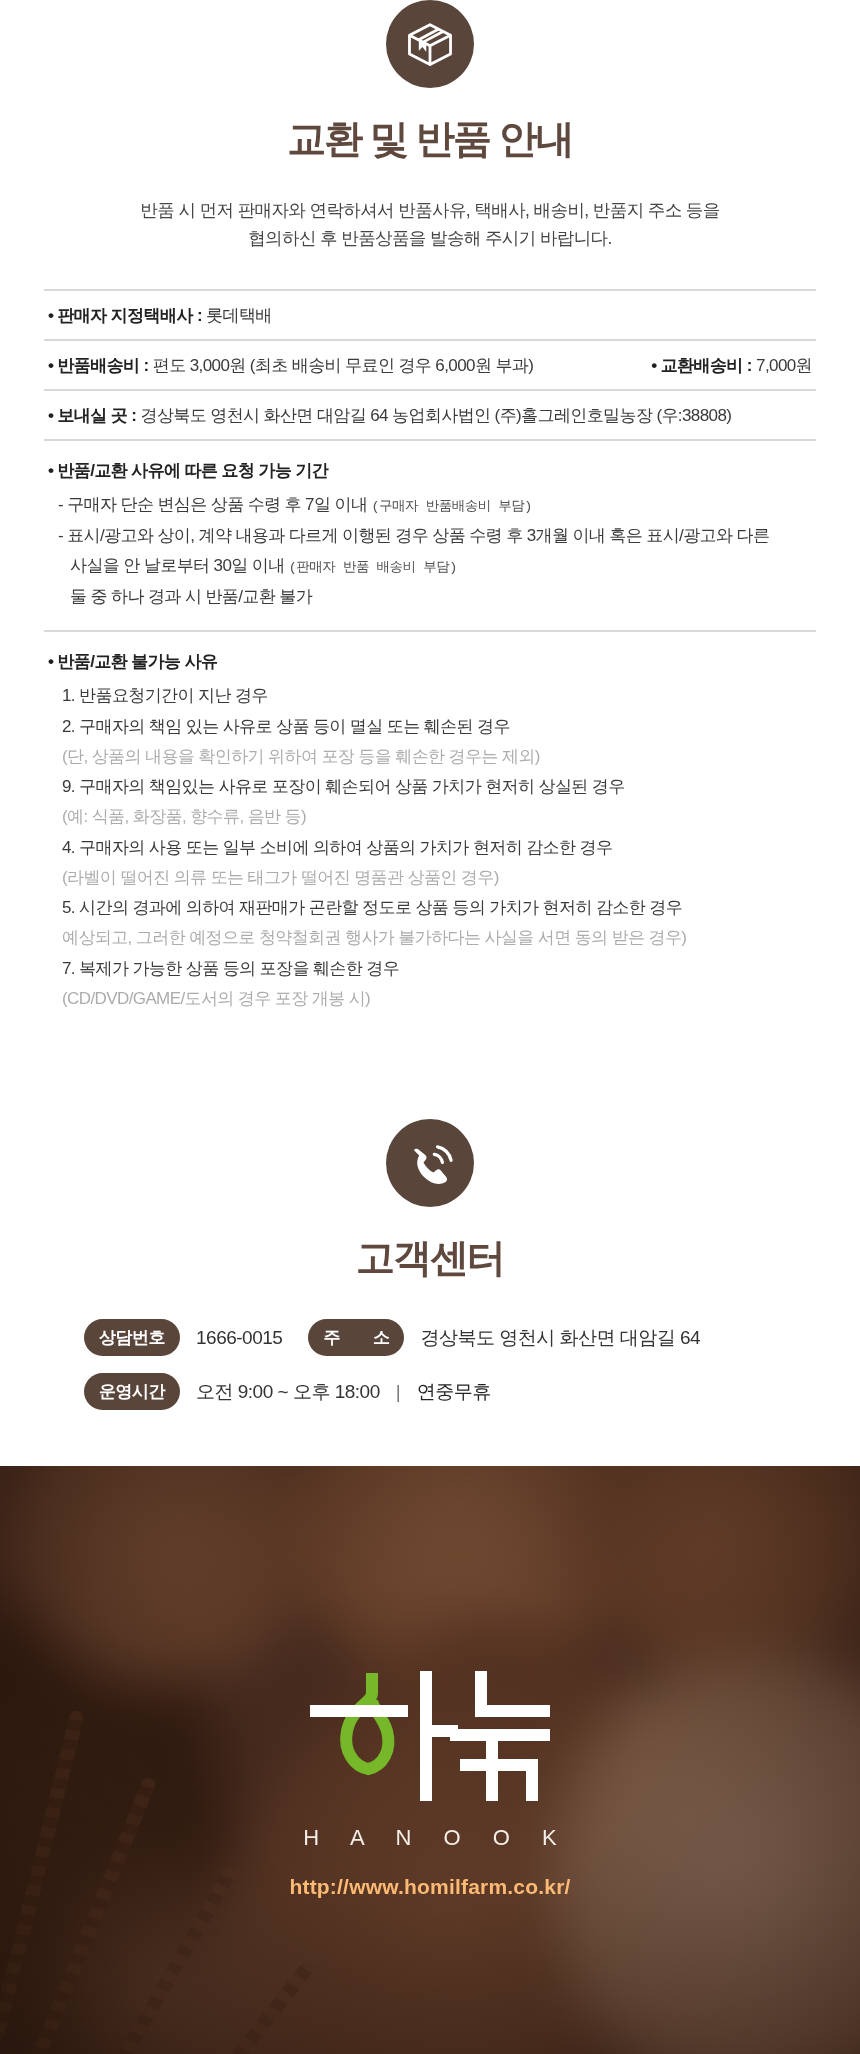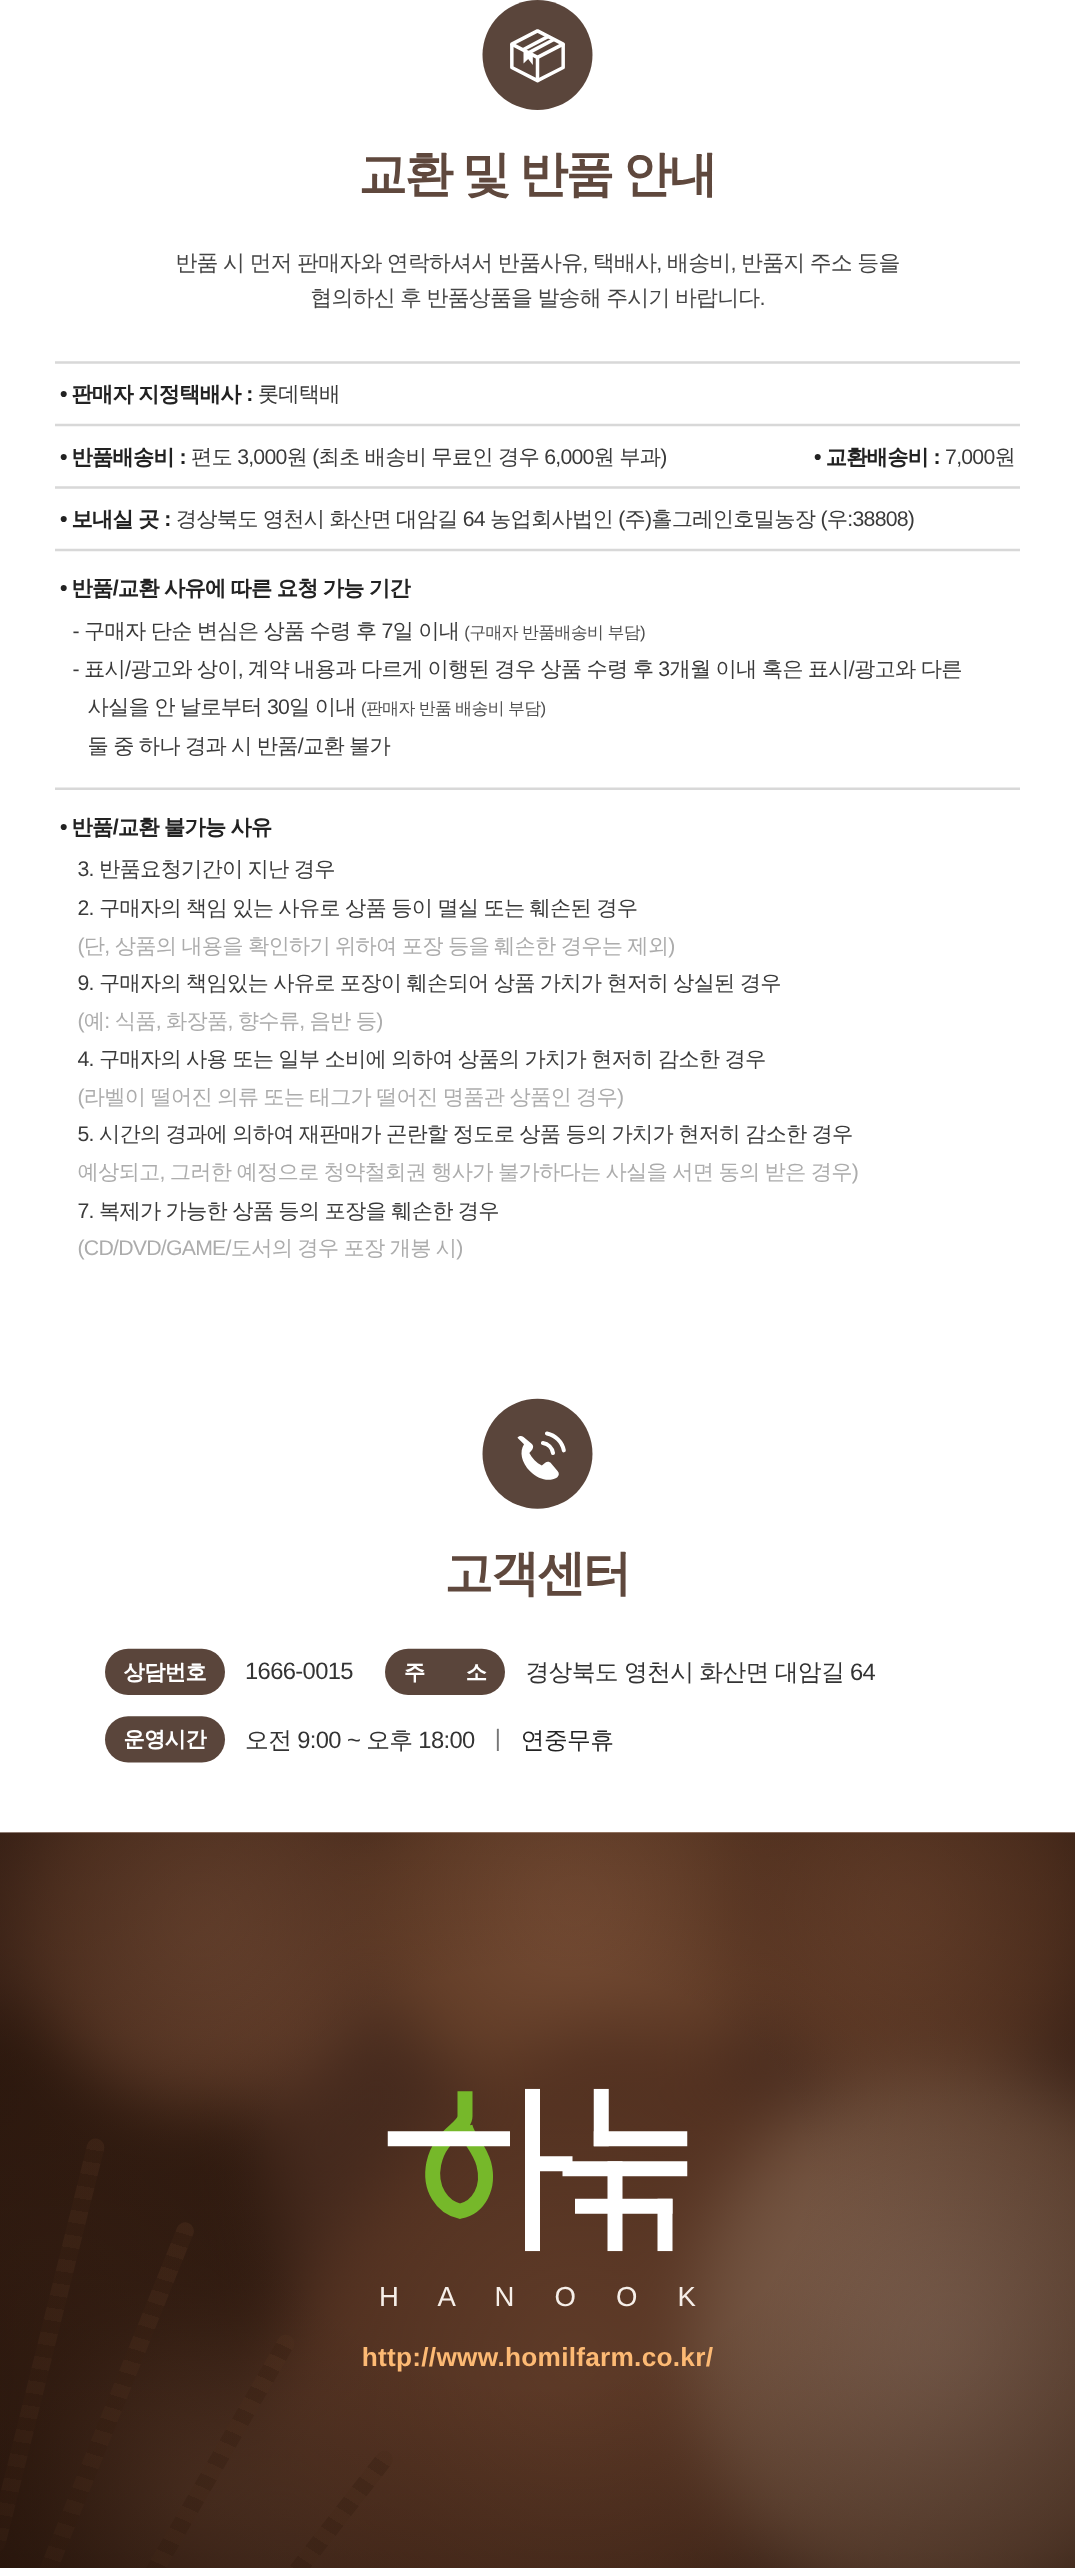--- a/index.html
+++ b/index.html
@@ -16,21 +16,21 @@
 
   .info { width:772px; margin:36px auto 0; font-size:17px; color:#3a3a3a; letter-spacing:-0.6px; }
   .rule { border-top:2px solid #d8d8d8; }
   .irow { padding:13px 4px 12px; }
   .irow b, .sec-block b { color:#222; font-weight:700; }
   .split { display:flex; justify-content:space-between; align-items:baseline; }
   .sec-block { padding:15px 4px 17px; line-height:1.8; }
   .blk-head { font-weight:700; color:#222; margin-bottom:4px; }
   .ind1 { padding-left:10px; }
   .ind2 { padding-left:22px; }
-  .note { font-size:13.5px; color:#4f4f4f; letter-spacing:-0.5px; }
+  .note { font-size:13.5px; color:#4f4f4f; letter-spacing:-0.5px;font-family:Liberation Mono, monospace; }
   .gray { color:#acacac; }
   .imp-list { padding-left:14px; line-height:1.78; }
 
   
   .customer { margin-top:88px; text-align:center; }
   .cc-rows { width:772px; margin:34px auto 0; padding-left:40px; text-align:left; }
   .cc-row { display:flex; align-items:center; margin-bottom:17px; }
   .badge { display:inline-block; background:#5a453b; color:#fff; font-weight:700;
     font-size:17px; border-radius:19px; width:96px; text-align:center;
     padding:7px 0; white-space:pre; letter-spacing:-0.5px; }
@@ -113,21 +113,21 @@
       <div class="ind1"><span>- 구매자 단순 변심은 상품 수령 후 7일 이내 </span><span class="note">(구매자 반품배송비 부담)</span></div>
       <div class="ind1">- 표시/광고와 상이, 계약 내용과 다르게 이행된 경우 상품 수령 후 3개월 이내 혹은 표시/광고와 다른</div>
       <div class="ind2"><span>사실을 안 날로부터 30일 이내 </span><span class="note">(판매자 반품 배송비 부담)</span></div>
       <div class="ind2">둘 중 하나 경과 시 반품/교환 불가</div>
     </div>
 
     <div class="rule"></div>
     <div class="sec-block">
       <div class="blk-head">• 반품/교환 불가능 사유</div>
       <div class="imp-list">
-        <div>3. 반품요청기간이 지난 경우</div>
+        <div>1. 반품요청기간이 지난 경우</div>
         <div>2. 구매자의 책임 있는 사유로 상품 등이 멸실 또는 훼손된 경우</div>
         <div class="gray">(단, 상품의 내용을 확인하기 위하여 포장 등을 훼손한 경우는 제외)</div>
         <div>9. 구매자의 책임있는 사유로 포장이 훼손되어 상품 가치가 현저히 상실된 경우</div>
         <div class="gray">(예: 식품, 화장품, 향수류, 음반 등)</div>
         <div>4. 구매자의 사용 또는 일부 소비에 의하여 상품의 가치가 현저히 감소한 경우</div>
         <div class="gray">(라벨이 떨어진 의류 또는 태그가 떨어진 명품관 상품인 경우)</div>
         <div>5. 시간의 경과에 의하여 재판매가 곤란할 정도로 상품 등의 가치가 현저히 감소한 경우</div>
         <div class="gray">예상되고, 그러한 예정으로 청약철회권 행사가 불가하다는 사실을 서면 동의 받은 경우)</div>
         <div>7. 복제가 가능한 상품 등의 포장을 훼손한 경우</div>
         <div class="gray">(CD/DVD/GAME/도서의 경우 포장 개봉 시)</div>

